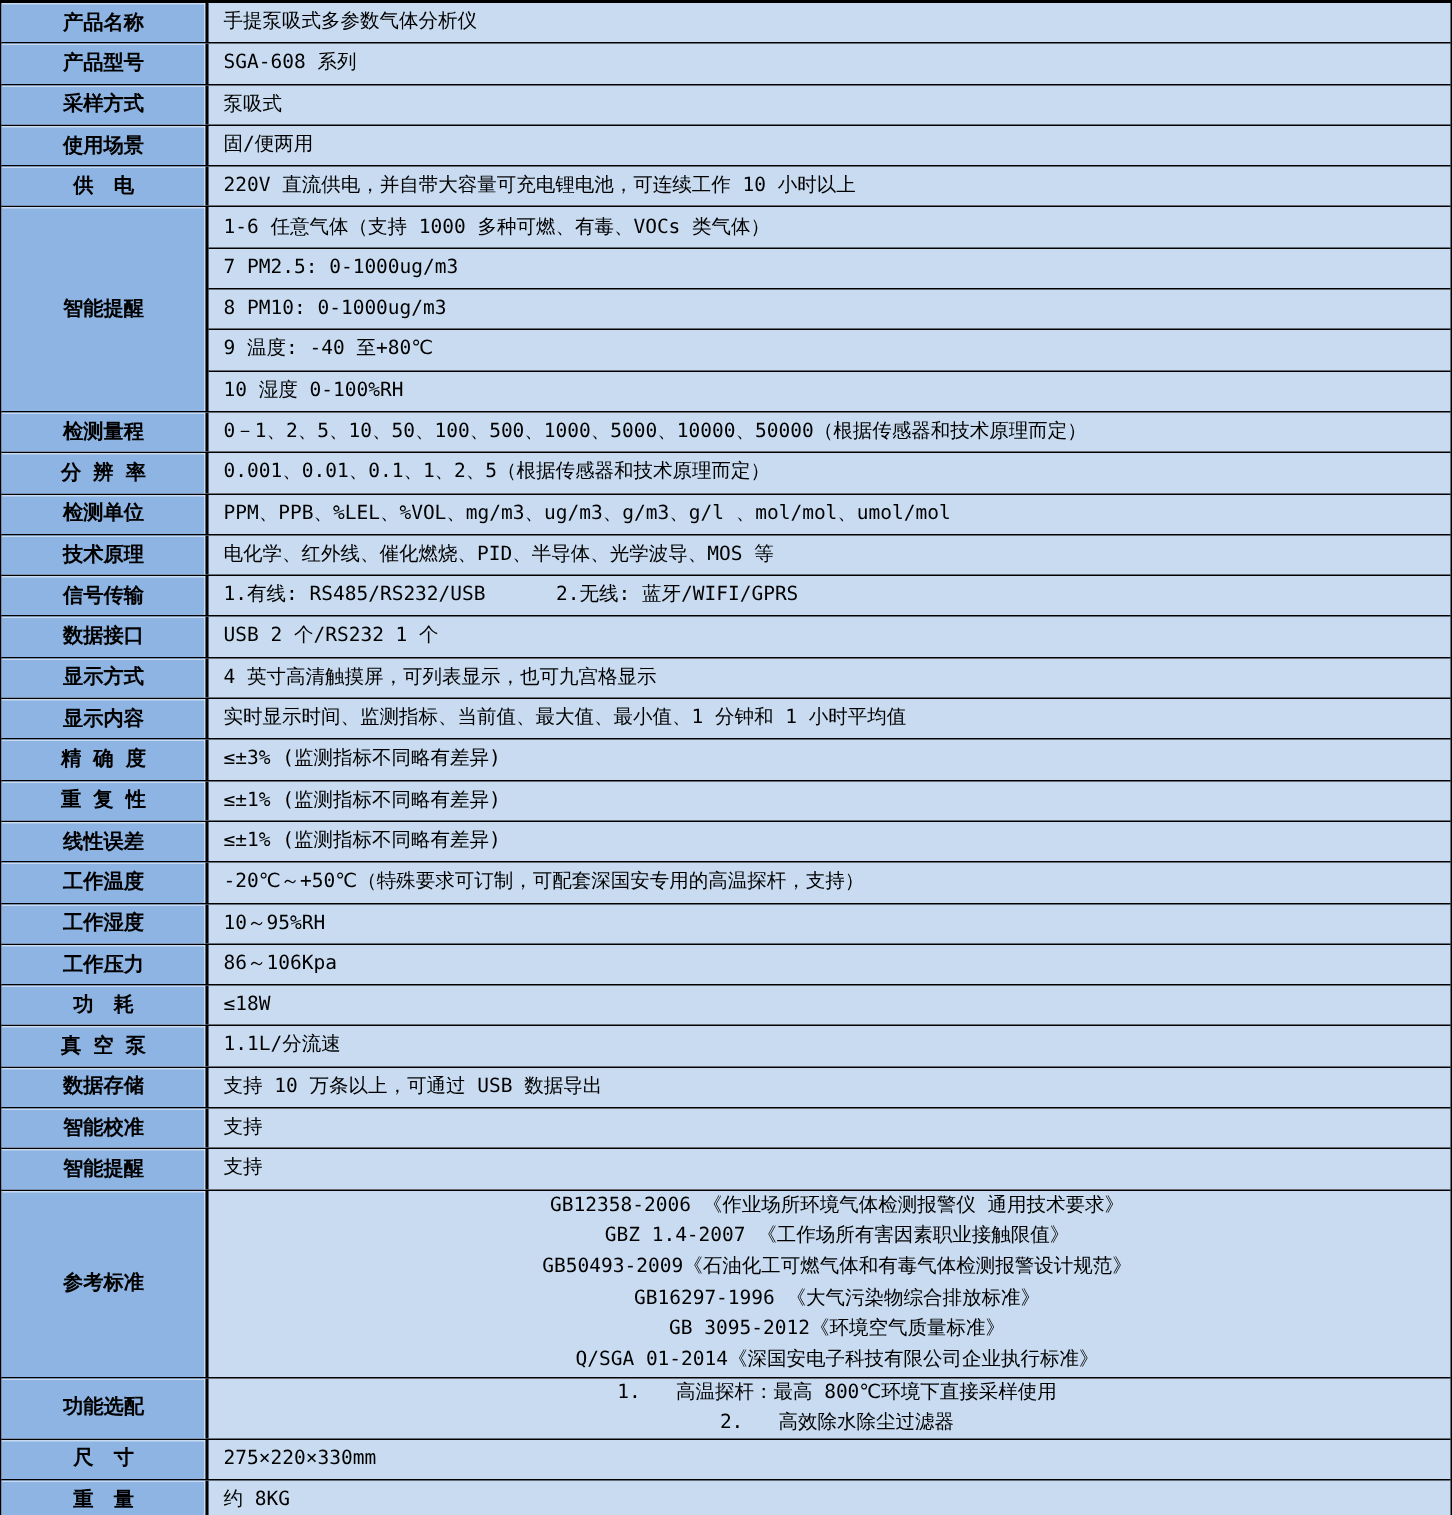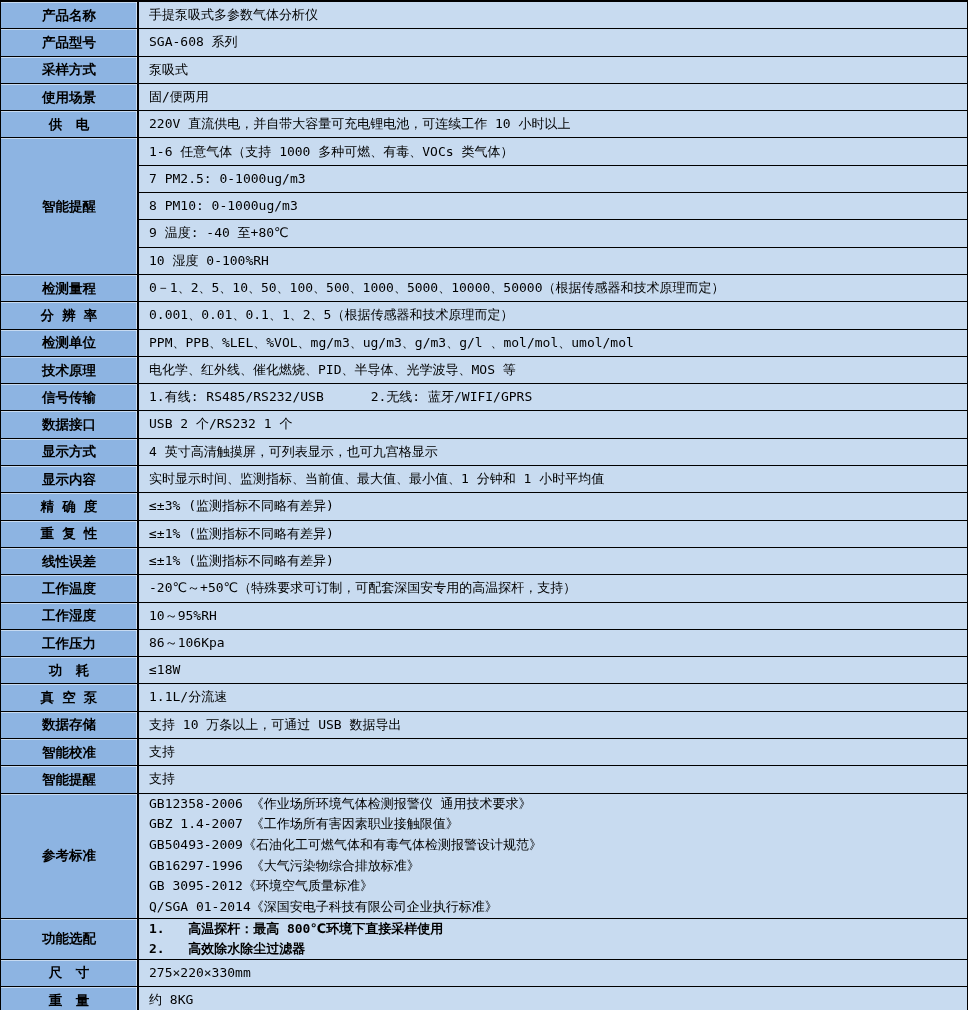--- a/index.html
+++ b/index.html
@@ -57,23 +57,23 @@
   .sub {
     flex: 1 1 0;
     display: flex;
     align-items: center;
     padding-left: 10px;
     border-bottom: 1px solid #000;
     white-space: pre-wrap;
   }
   .sub:last-child { border-bottom: none; }
   
-  .lines { padding: 4px 0 4px 10px; }
+  .lines { padding: 4px 0 4px 10px; align-items: center; }
   .line { line-height: 20.6px; white-space: pre-wrap; }
-  .r-options .line { line-height: 19.5px; font-weight: bold; }
+  .r-options .line { line-height: 19.5px; }
 </style>
 </head>
 <body>
 
 <div class="spec-table">
 
   <div class="row r-single">
     <div class="label-cell">产品名称</div>
     <div class="value-cell">
         <div class="vline">手提泵吸式多参数气体分析仪</div>

